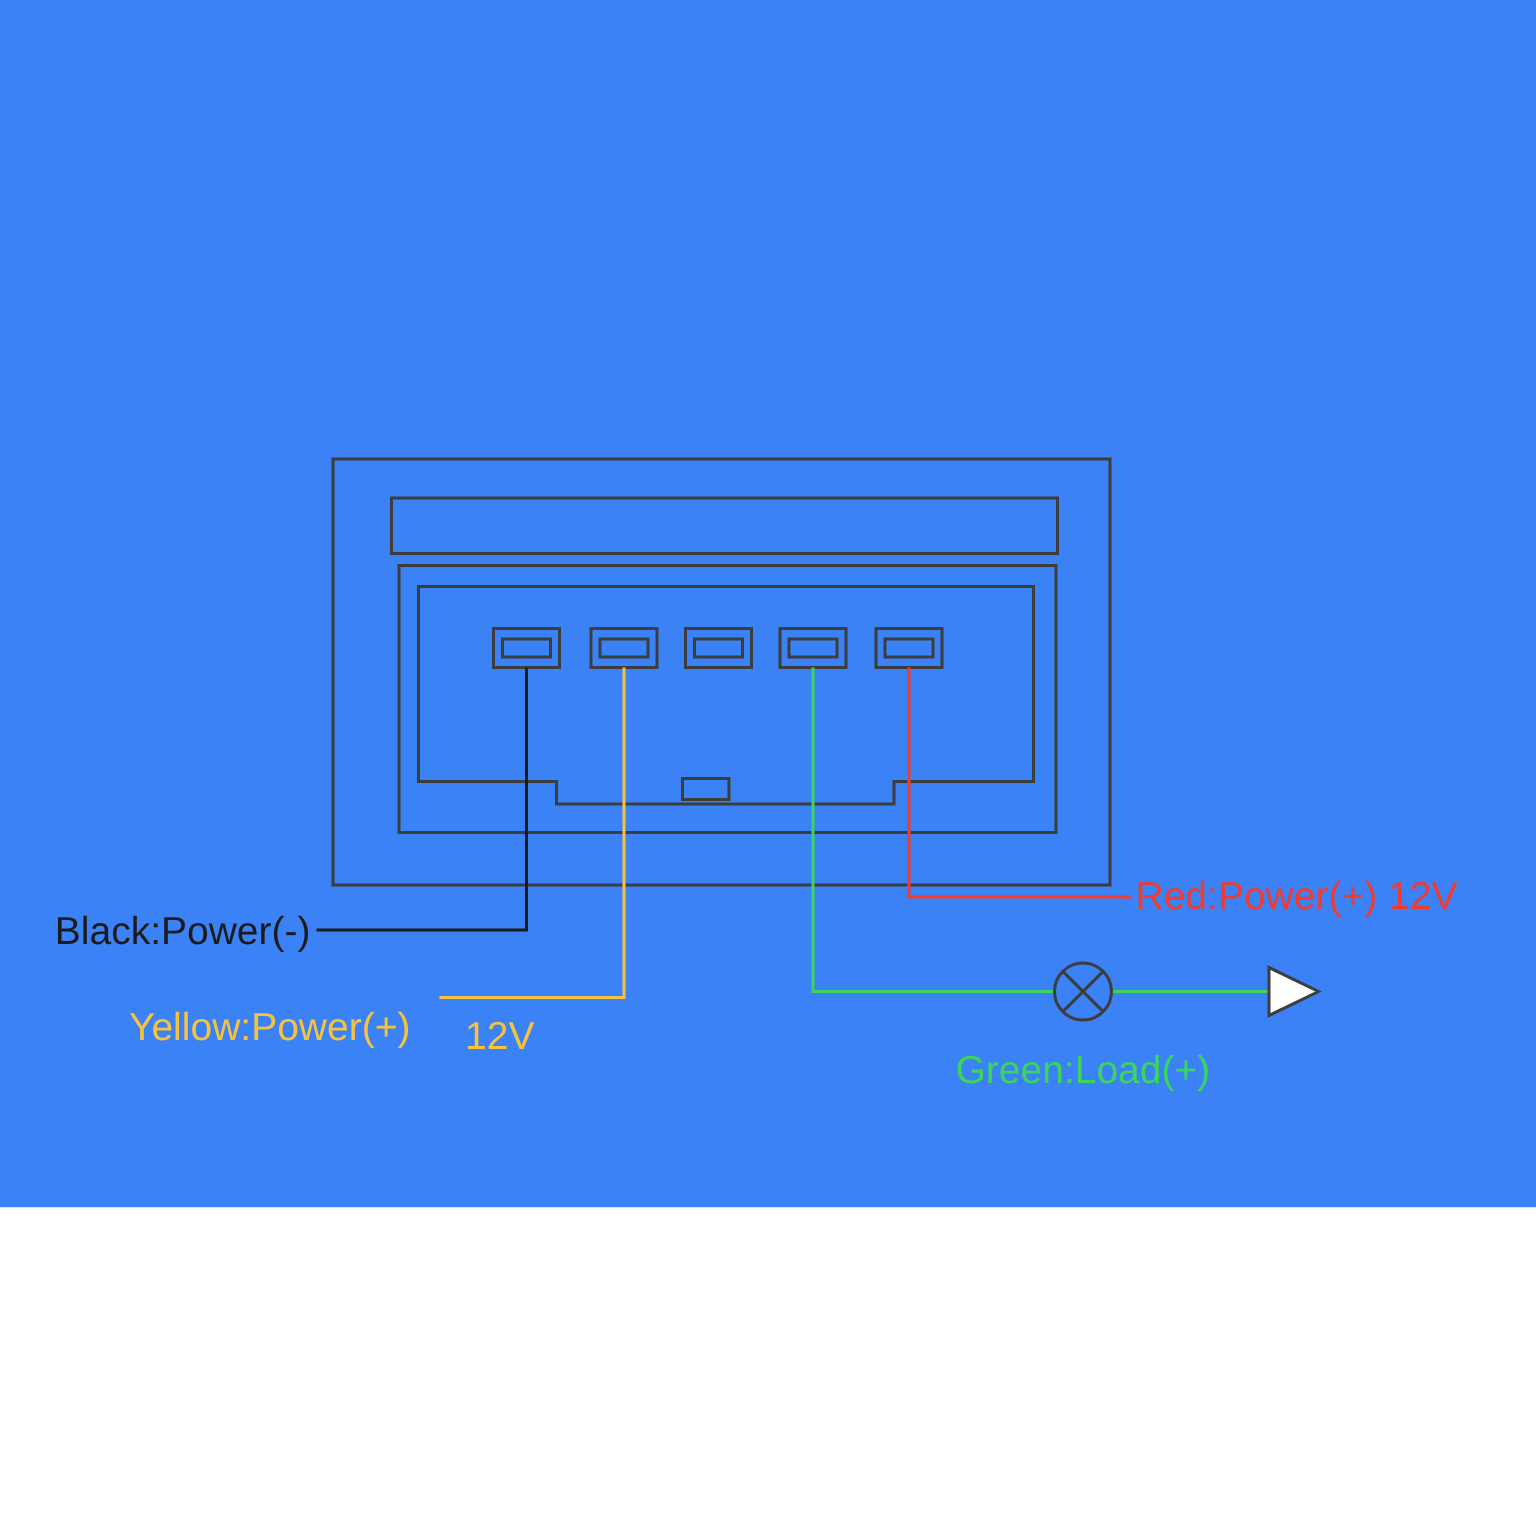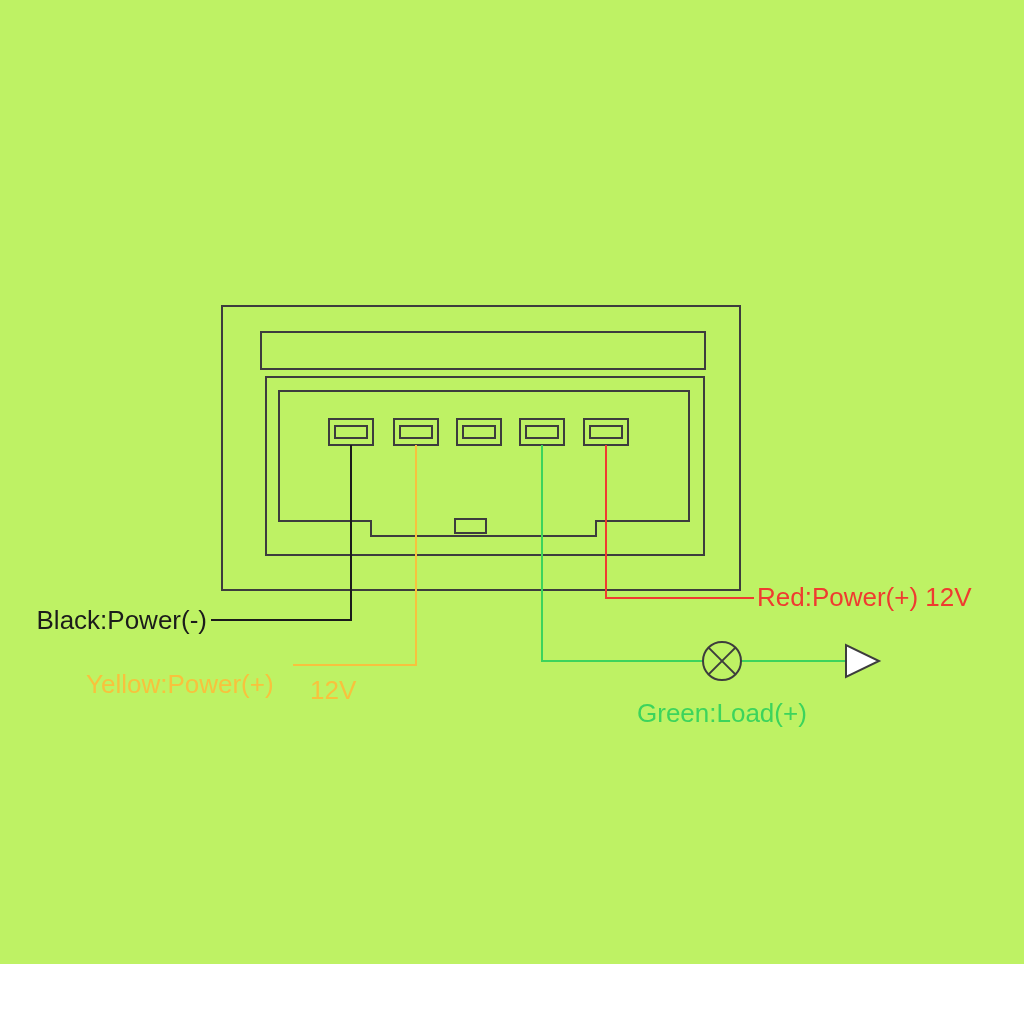--- a/index.html
+++ b/index.html
@@ -3,22 +3,22 @@
 <meta charset="utf-8">
 <style>
   html, body {
     margin: 0;
     padding: 0;
     background: #ffffff;
   }
   .canvas {
     position: relative;
     width: 1024px;
-    height: 964px;
-    background: #bef264;
+    height: 805px;
+    background: #3b82f6;
     overflow: hidden;
   }
   svg {
     position: absolute;
     left: 0;
     top: 0;
   }
   svg text {
     font-family: "Liberation Sans", sans-serif;
     font-size: 26px;

